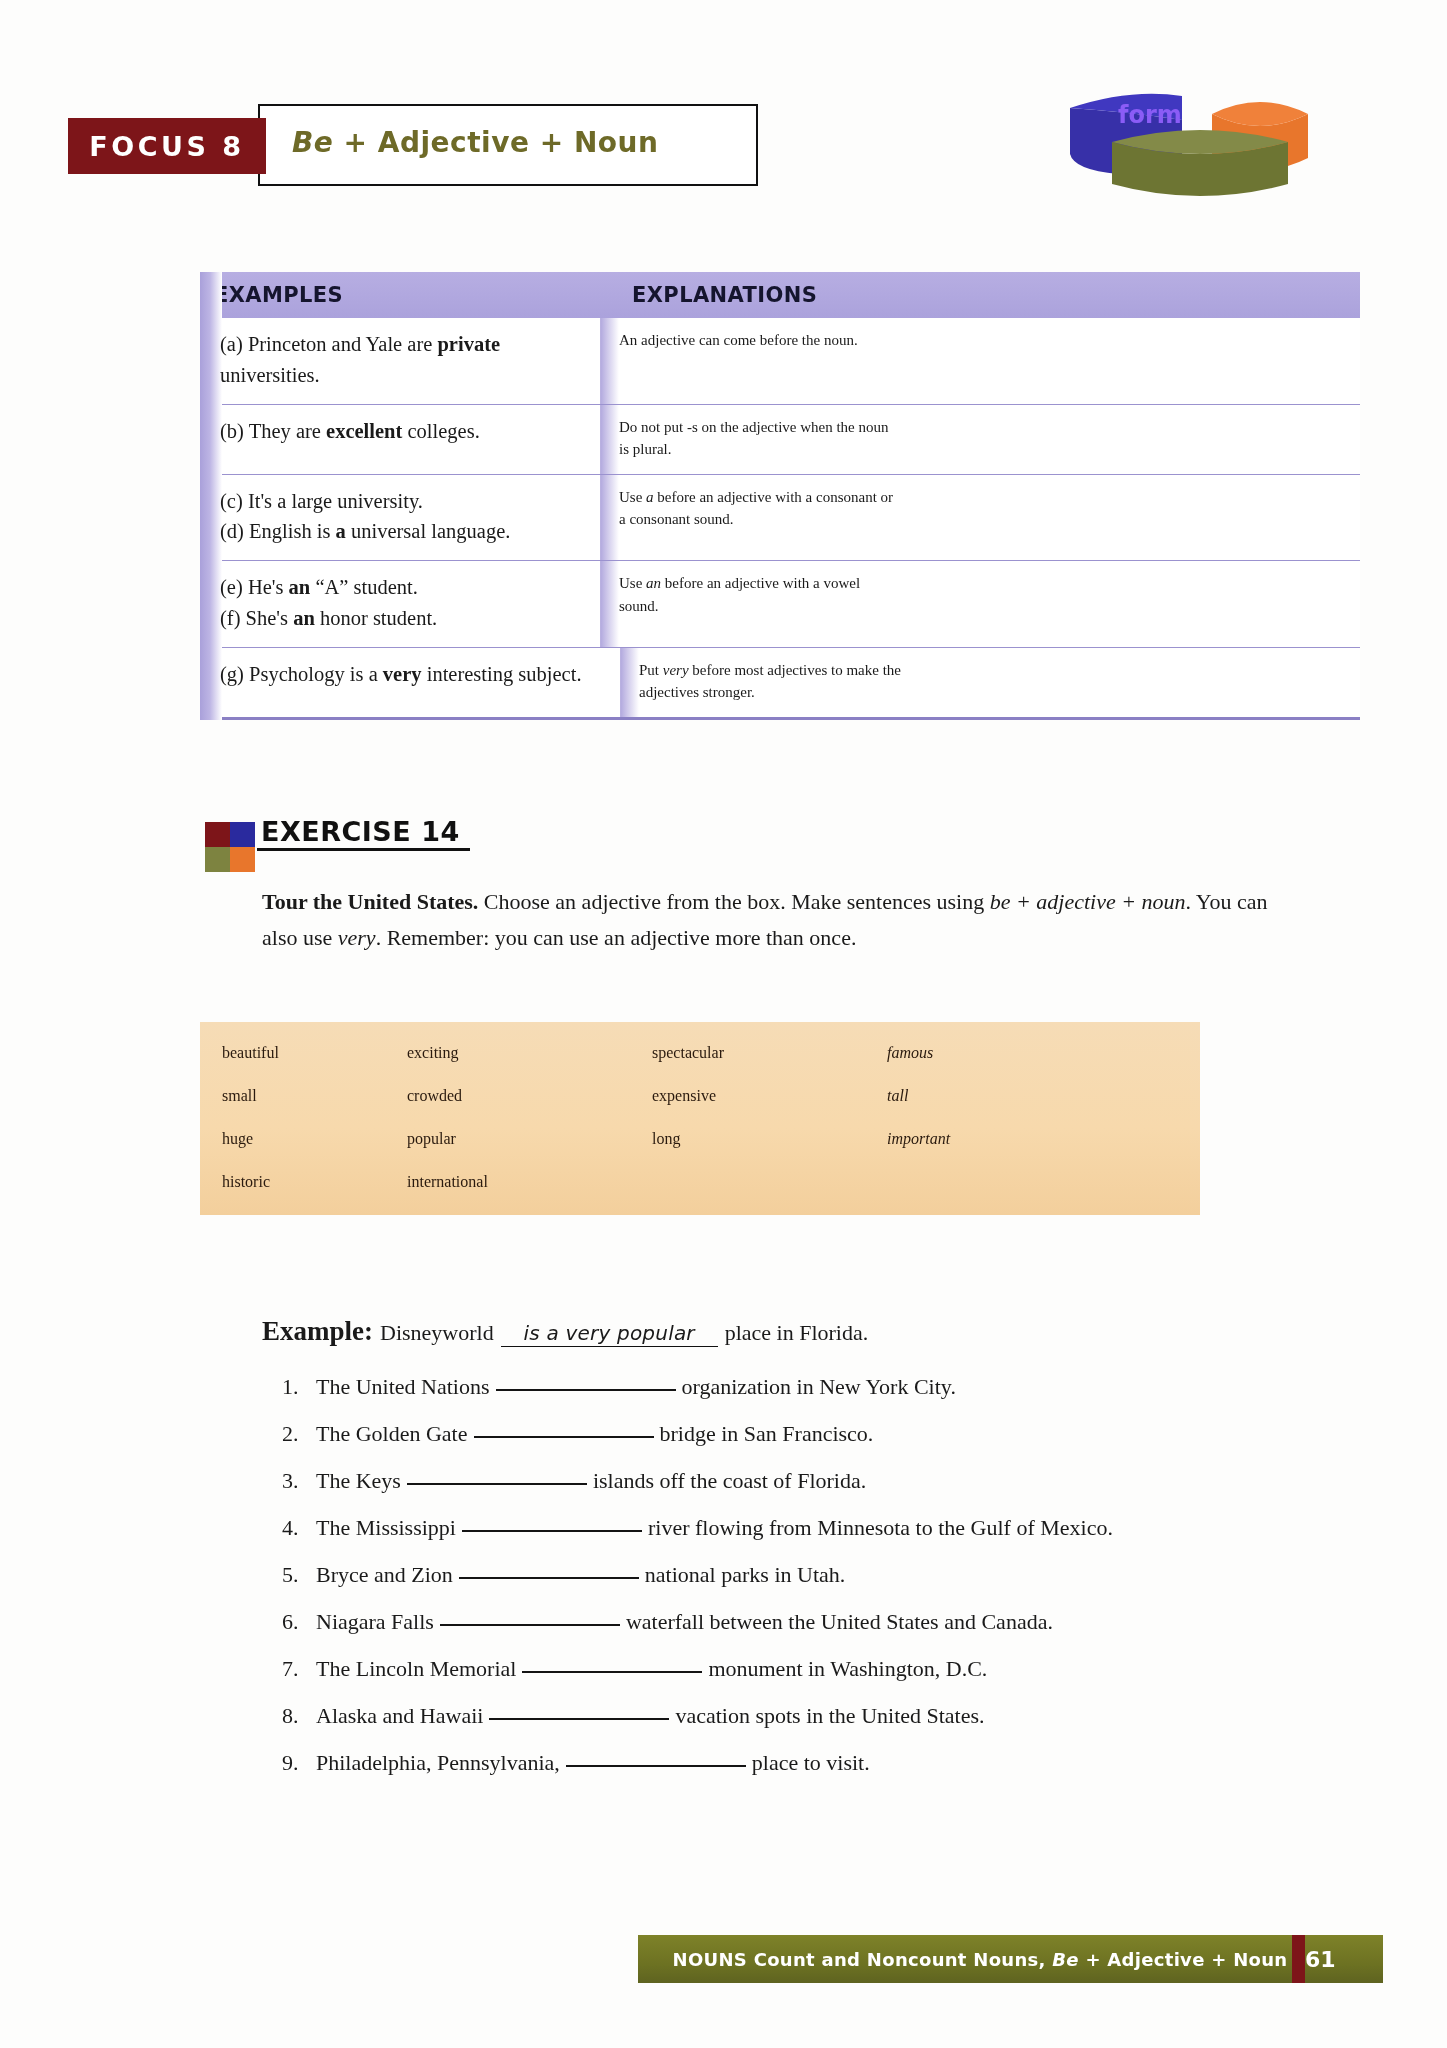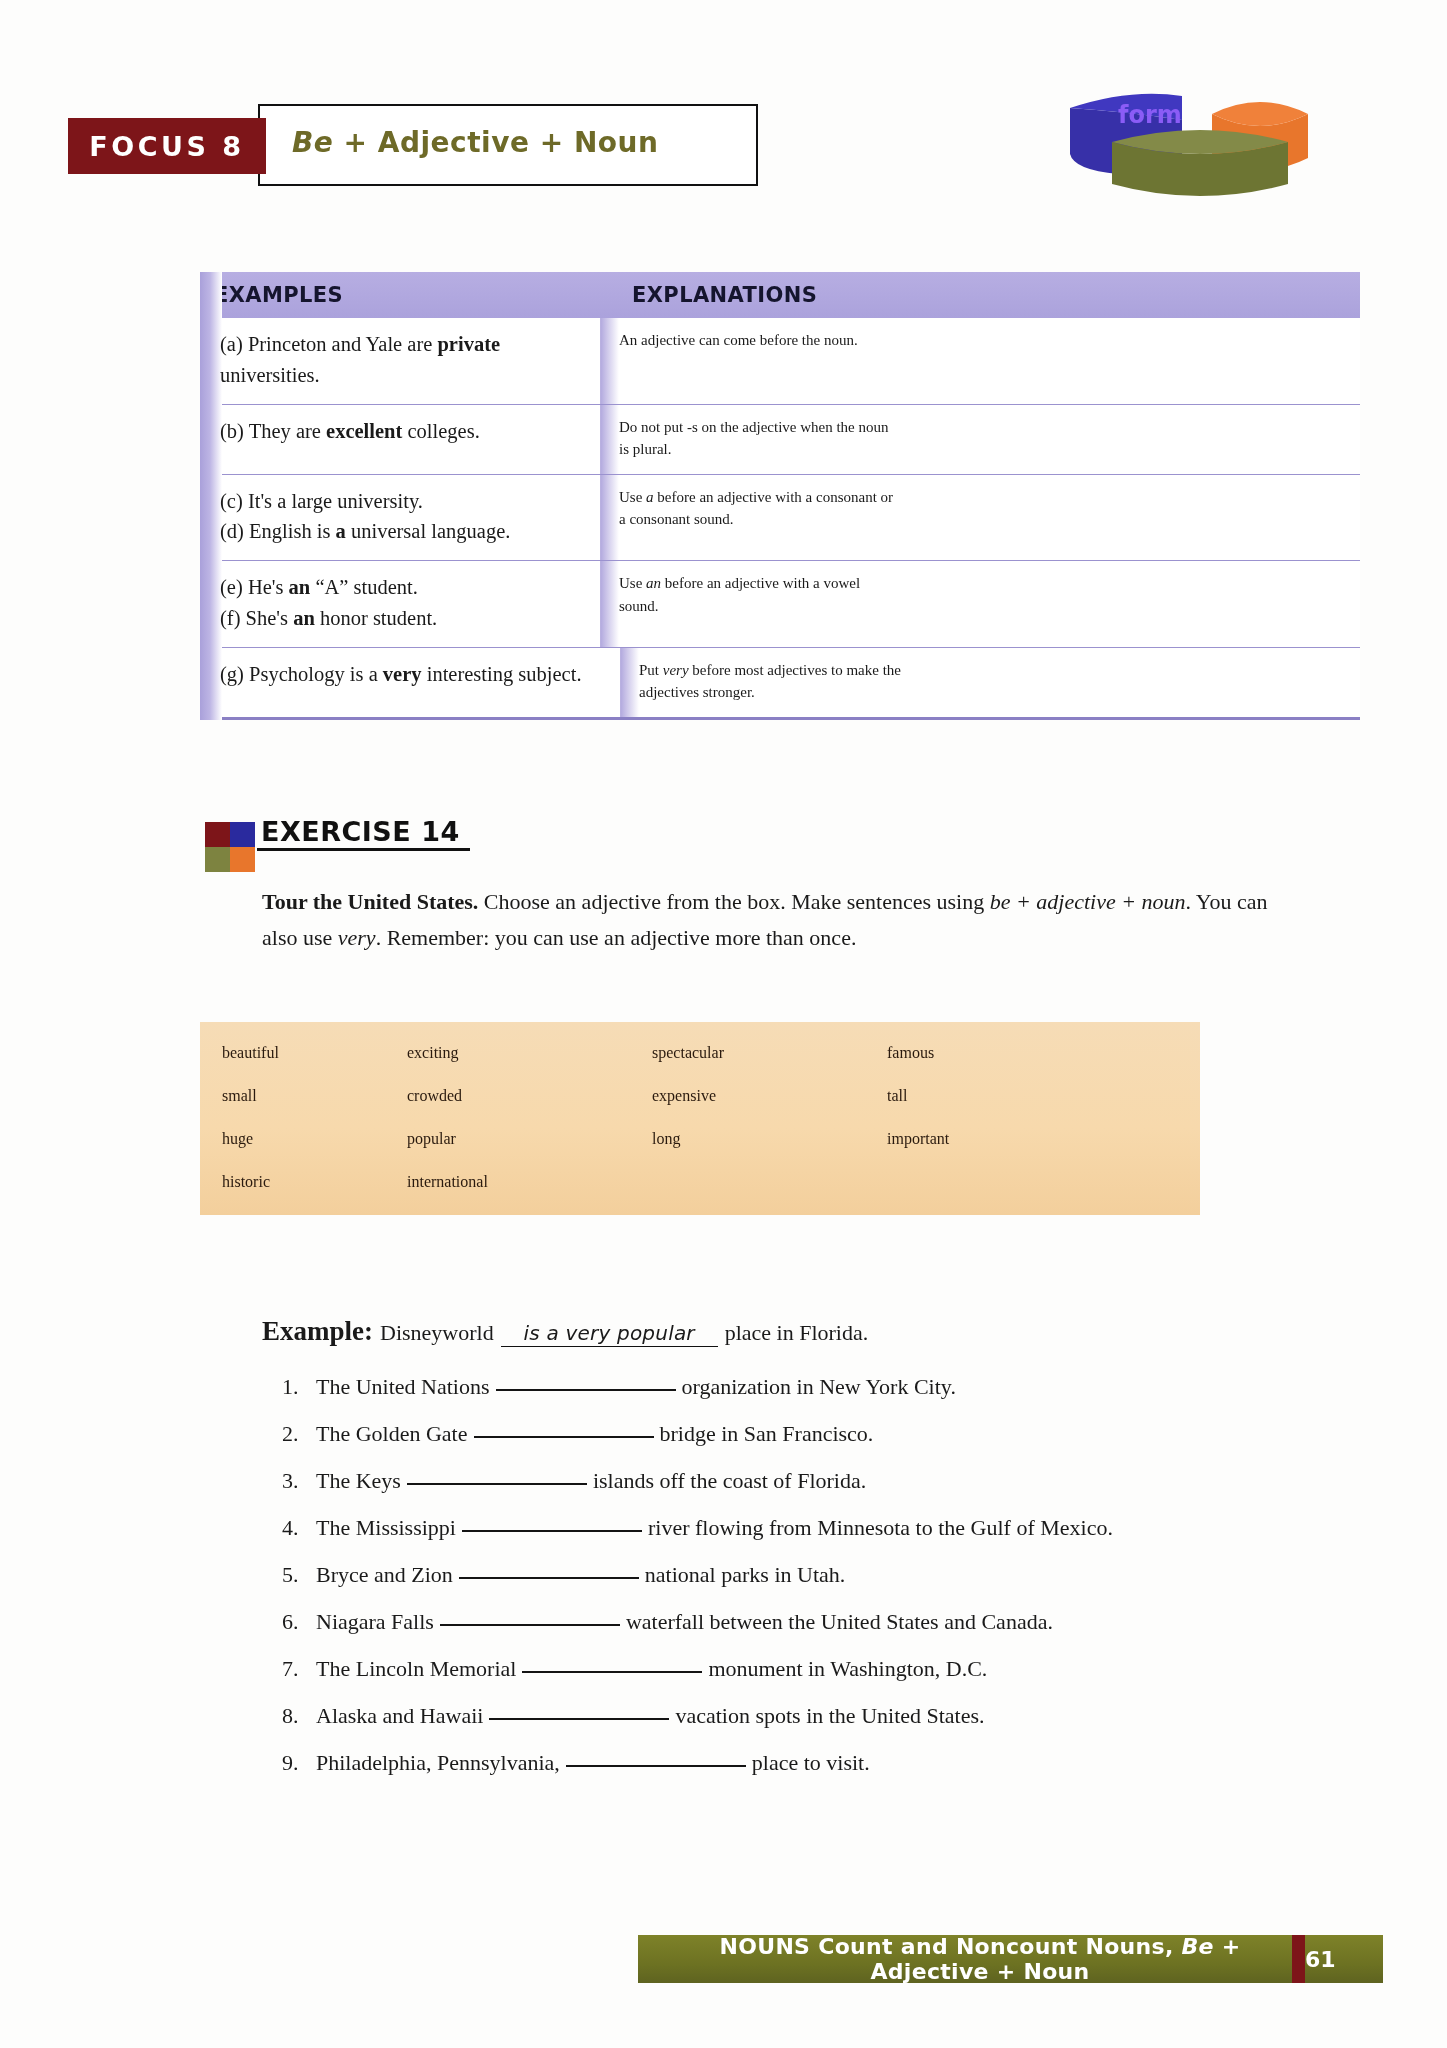--- a/index.html
+++ b/index.html
@@ -215,21 +215,21 @@
     height: 43px;
     align-items: flex-start;
   }
   .wb-cell {
     font-size: 16px;
     color: #2a1a0e;
   }
   .wb-c1 { width: 185px; padding-left: 22px; }
   .wb-c2 { width: 245px; }
   .wb-c3 { width: 235px; }
-  .wb-c4 { flex: 1; }
+  .wb-c4 { flex: 1; font-style: italic; }
 
   
   .example-line {
     position: absolute;
     left: 262px;
     top: 1316px;
     font-size: 22px;
     display: flex;
     align-items: baseline;
   }
@@ -288,21 +288,21 @@
     background: linear-gradient(to bottom, #7e8229 0%, #6d7222 60%, #5e6320 100%);
     display: flex;
     align-items: center;
   }
   .footer-text {
     flex: 1;
     text-align: center;
     color: #ffffff;
     font-family: "DejaVu Sans", sans-serif;
     font-weight: bold;
-    font-size: 22px;
+    font-size: 18px;
     letter-spacing: 0.3px;
     padding-left: 30px;
   }
   .footer-text .it { font-style: italic; }
   .footer-div {
     width: 13px;
     height: 48px;
     background: #7d1519;
   }
   .footer-page {

